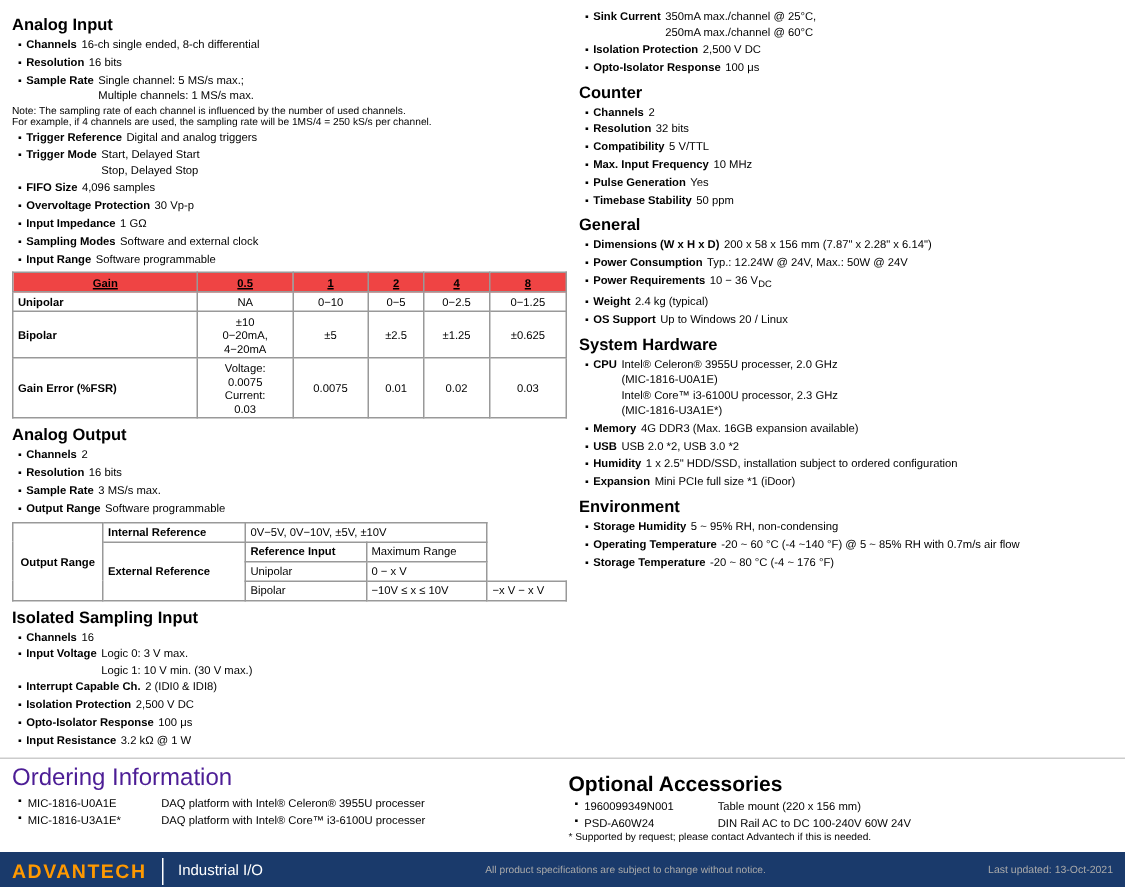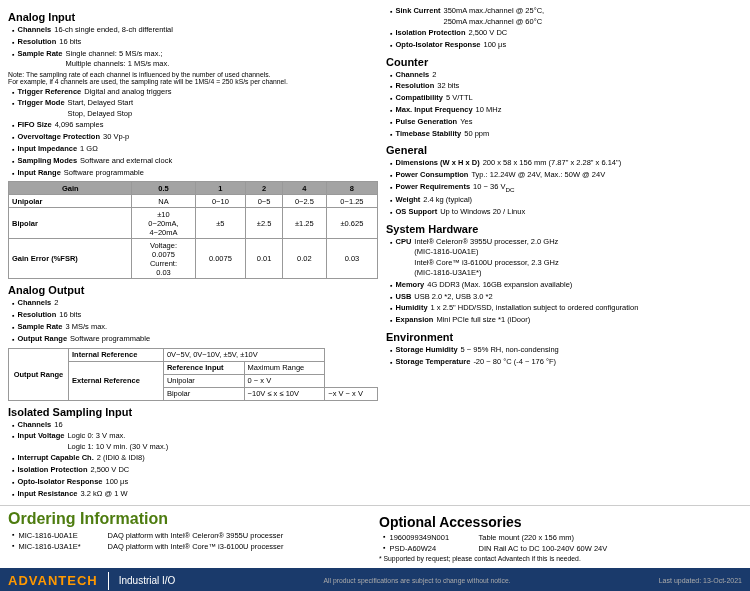--- a/index.html
+++ b/index.html
@@ -52,22 +52,23 @@
       width: 100%;
       margin: 3px 0;
       font-size: 7.5px;
     }
     table.spec-table th, table.spec-table td {
       border: 1px solid #999;
       padding: 1.5px 3px;
       text-align: center;
     }
     table.spec-table th {
-      background: #a3a3a3;
+      background: #ef4444;
       font-weight: bold;
+      text-decoration: underline;
     }
     table.spec-table td:first-child {
       text-align: left;
       font-weight: bold;
     }
     .range-table {
       border-collapse: collapse;
       width: 100%;
       margin: 3px 0;
       font-size: 7.5px;
@@ -82,22 +83,22 @@
       margin-top: 5px;
       margin-bottom: 2px;
       color: #000;
     }
     .ordering-section {
       padding: 4px 8px 2px 8px;
       border-top: 1px solid #ccc;
     }
     .ordering-title {
       font-size: 16px;
-      font-weight: bold;
-      color: #4d7c0f;
+      font-weight: normal;
+      color: #4c1d95;
       margin-bottom: 3px;
     }
     .optional-title {
       font-size: 14px;
       font-weight: bold;
       color: #000;
       margin-bottom: 3px;
       margin-top: 4px;
     }
     .footer {
@@ -435,20 +436,24 @@
         <span class="bullet-label">Expansion</span>
         <span>Mini PCIe full size *1 (iDoor)</span>
       </li>
     </ul>
 
     <div class="section-header">Environment</div>
     <ul class="bullet-list">
       <li>
         <span class="bullet-label">Storage Humidity</span>
         <span>5 ~ 95% RH, non-condensing</span>
+      </li>
+      <li>
+        <span class="bullet-label">Operating Temperature</span>
+        <span>-20 ~ 60 °C (-4 ~140 °F) @ 5 ~ 85% RH with 0.7m/s air flow</span>
       </li>
       <li>
         <span class="bullet-label">Storage Temperature</span>
         <span>-20 ~ 80 °C (-4 ~ 176 °F)</span>
       </li>
     </ul>
 
   </div>
 </div>
 

